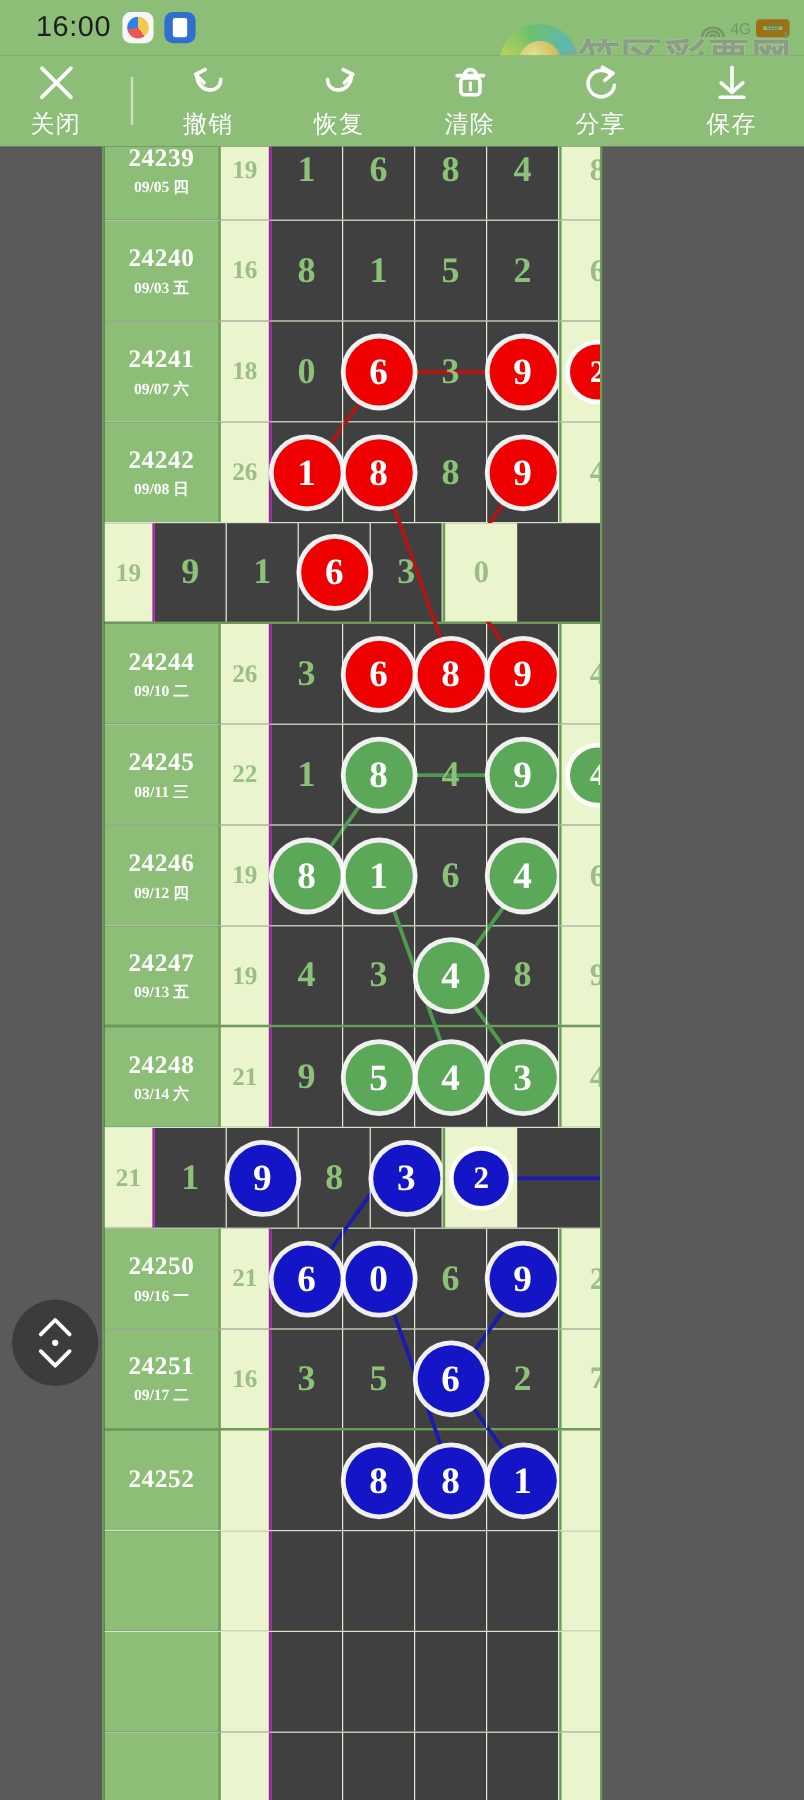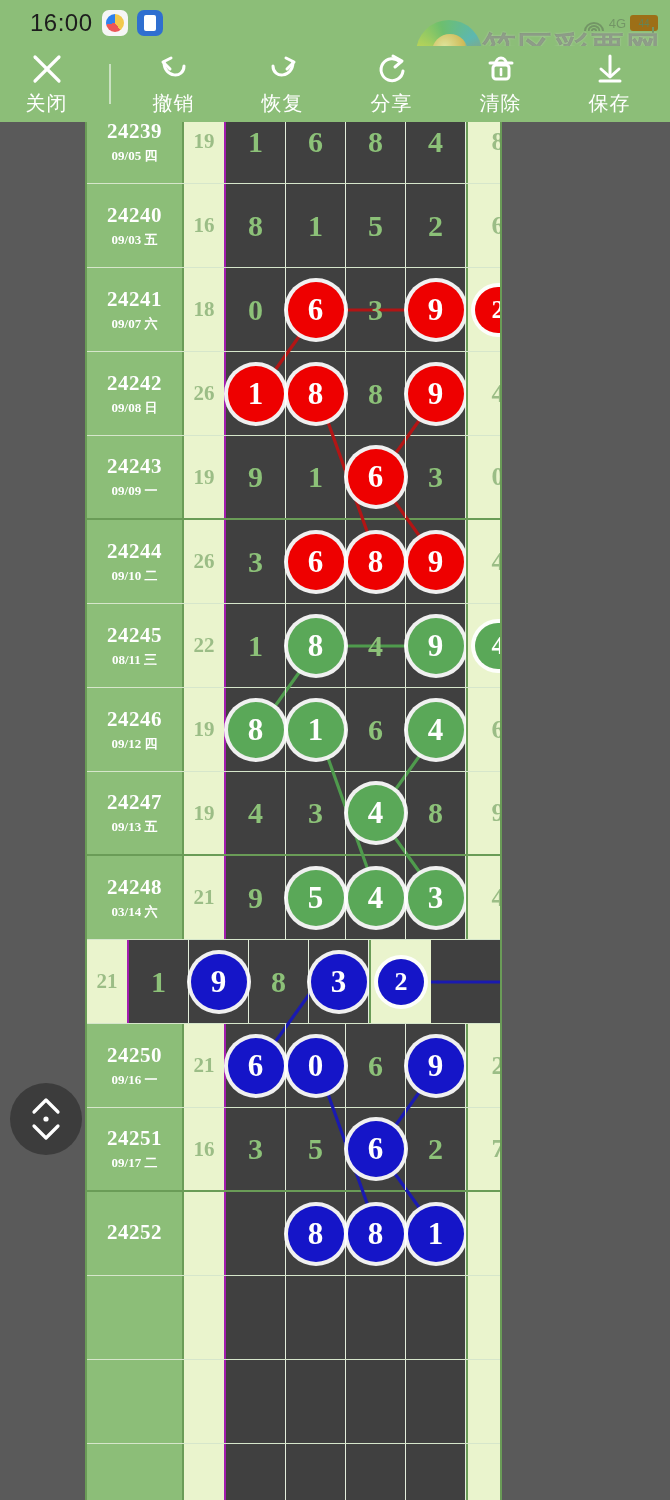--- a/index.html
+++ b/index.html
@@ -24,21 +24,21 @@
   .sb-app.a2::before{content:"";position:absolute;left:7px;top:5px;width:12px;height:16px;
       background:#fff;border-radius:2px;}
   .sb-right{ margin-left:auto; margin-right:12px; display:flex; align-items:center; gap:4px;
       color:#6f8f63; font-size:13px; opacity:.85;}
   .net-ico{ position:relative; width:22px; height:18px;}
   .net-ico i{ position:absolute; left:50%; bottom:1px; transform:translateX(-50%);
       border:2px solid #6f8f63; border-bottom:none; border-radius:50% 50% 0 0/100% 100% 0 0;}
   .net-ico i:nth-child(1){width:6px;height:3px;}
   .net-ico i:nth-child(2){width:13px;height:6px;}
   .net-ico i:nth-child(3){width:20px;height:9px;}
-  .batt{ width:28px;height:15px;border:8px solid #a16207;border-radius:3px;position:relative;
+  .batt{ width:28px;height:15px;border:6px solid #a16207;border-radius:3px;position:relative;
       display:flex;align-items:center;justify-content:center;font-size:10px;color:#5c7a52;}
   .batt::after{content:"";position:absolute;right:-4px;top:4px;width:2px;height:6px;background:#6f8f63;}
   
   #watermark{ position:absolute; right:4px; top:6px; width:250px; height:96px;
       pointer-events:none; z-index:3; }
   #wm-logo{ position:absolute; left:0; top:14px; width:66px; height:66px; border-radius:50%;
       background:conic-gradient(from 200deg,#e8a13c,#d7e04a,#62c06a,#4bb6c6,#d07b3a,#e8a13c);
       opacity:.72; }
   #wm-logo::after{ content:""; position:absolute; left:16px; top:14px; width:36px; height:36px;
       border-radius:50%; background:radial-gradient(circle at 35% 35%,#fff3a8,#e9b94c 60%,rgba(255,255,255,0) 70%); }
@@ -146,36 +146,36 @@
         <svg class="ico" width="34" height="34" viewBox="0 0 34 34">
           <path d="M27 10 C27 26, 7 27, 7 14" fill="none" stroke="#fff" stroke-width="3" stroke-linecap="round"></path>
           <polyline points="20,6 28,10 21,17" fill="none" stroke="#fff" stroke-width="3" stroke-linecap="round" stroke-linejoin="round"></polyline>
         </svg>
       </span>
       <span class="tb-label">恢复</span>
     </div>
     <div class="tb-item">
       <span class="tb-ico">
         <svg class="ico" width="34" height="34" viewBox="0 0 34 34">
-          <path d="M25 10 A11 11 0 1 0 28 19" fill="none" stroke="#fff" stroke-width="3" stroke-linecap="round"></path>
-          <polyline points="18,4 27,9 20,15" fill="none" stroke="#fff" stroke-width="3" stroke-linecap="round" stroke-linejoin="round"></polyline>
-        </svg>
-      </span>
-      <span class="tb-label">分享</span>
-    </div>
-    <div class="tb-item">
-      <span class="tb-ico">
-        <svg class="ico" width="34" height="34" viewBox="0 0 34 34">
           <path d="M6 11 h22" stroke="#fff" stroke-width="3" stroke-linecap="round"></path>
           <path d="M12 11 a5 5 0 0 1 10 0" fill="none" stroke="#fff" stroke-width="3"></path>
           <rect x="9" y="13" width="16" height="14" rx="3" fill="none" stroke="#fff" stroke-width="3"></rect>
           <line x1="17" y1="17" x2="17" y2="23" stroke="#fff" stroke-width="2.6" stroke-linecap="round"></line>
         </svg>
       </span>
       <span class="tb-label">清除</span>
+    </div>
+    <div class="tb-item">
+      <span class="tb-ico">
+        <svg class="ico" width="34" height="34" viewBox="0 0 34 34">
+          <path d="M25 10 A11 11 0 1 0 28 19" fill="none" stroke="#fff" stroke-width="3" stroke-linecap="round"></path>
+          <polyline points="18,4 27,9 20,15" fill="none" stroke="#fff" stroke-width="3" stroke-linecap="round" stroke-linejoin="round"></polyline>
+        </svg>
+      </span>
+      <span class="tb-label">分享</span>
     </div>
     <div class="tb-item">
       <span class="tb-ico">
         <svg class="ico" width="34" height="34" viewBox="0 0 34 34">
           <line x1="17" y1="4" x2="17" y2="24" stroke="#fff" stroke-width="3" stroke-linecap="round"></line>
           <polyline points="8,17 17,25 26,17" fill="none" stroke="#fff" stroke-width="3" stroke-linecap="round" stroke-linejoin="round"></polyline>
           <line x1="7" y1="29" x2="27" y2="29" stroke="#fff" stroke-width="3" stroke-linecap="round"></line>
         </svg>
       </span>
       <span class="tb-label">保存</span>
@@ -271,24 +271,20 @@
         <div class="c-d">
           <span class="ball red">8</span>
         </div>
         <div class="c-d">8</div>
         <div class="c-d">
           <span class="ball red">9</span>
         </div>
         <div class="c-tail">4</div>
       </div>
       <div class="row gsep">
-        <div class="c-issue">
-          <span class="num">24243</span>
-          <span class="date">09/09 一</span>
-        </div>
         <div class="c-sum">19</div>
         <div class="c-d">9</div>
         <div class="c-d">1</div>
         <div class="c-d">
           <span class="ball red">6</span>
         </div>
         <div class="c-d">3</div>
         <div class="c-tail">0</div>
       </div>
       <div class="row">

